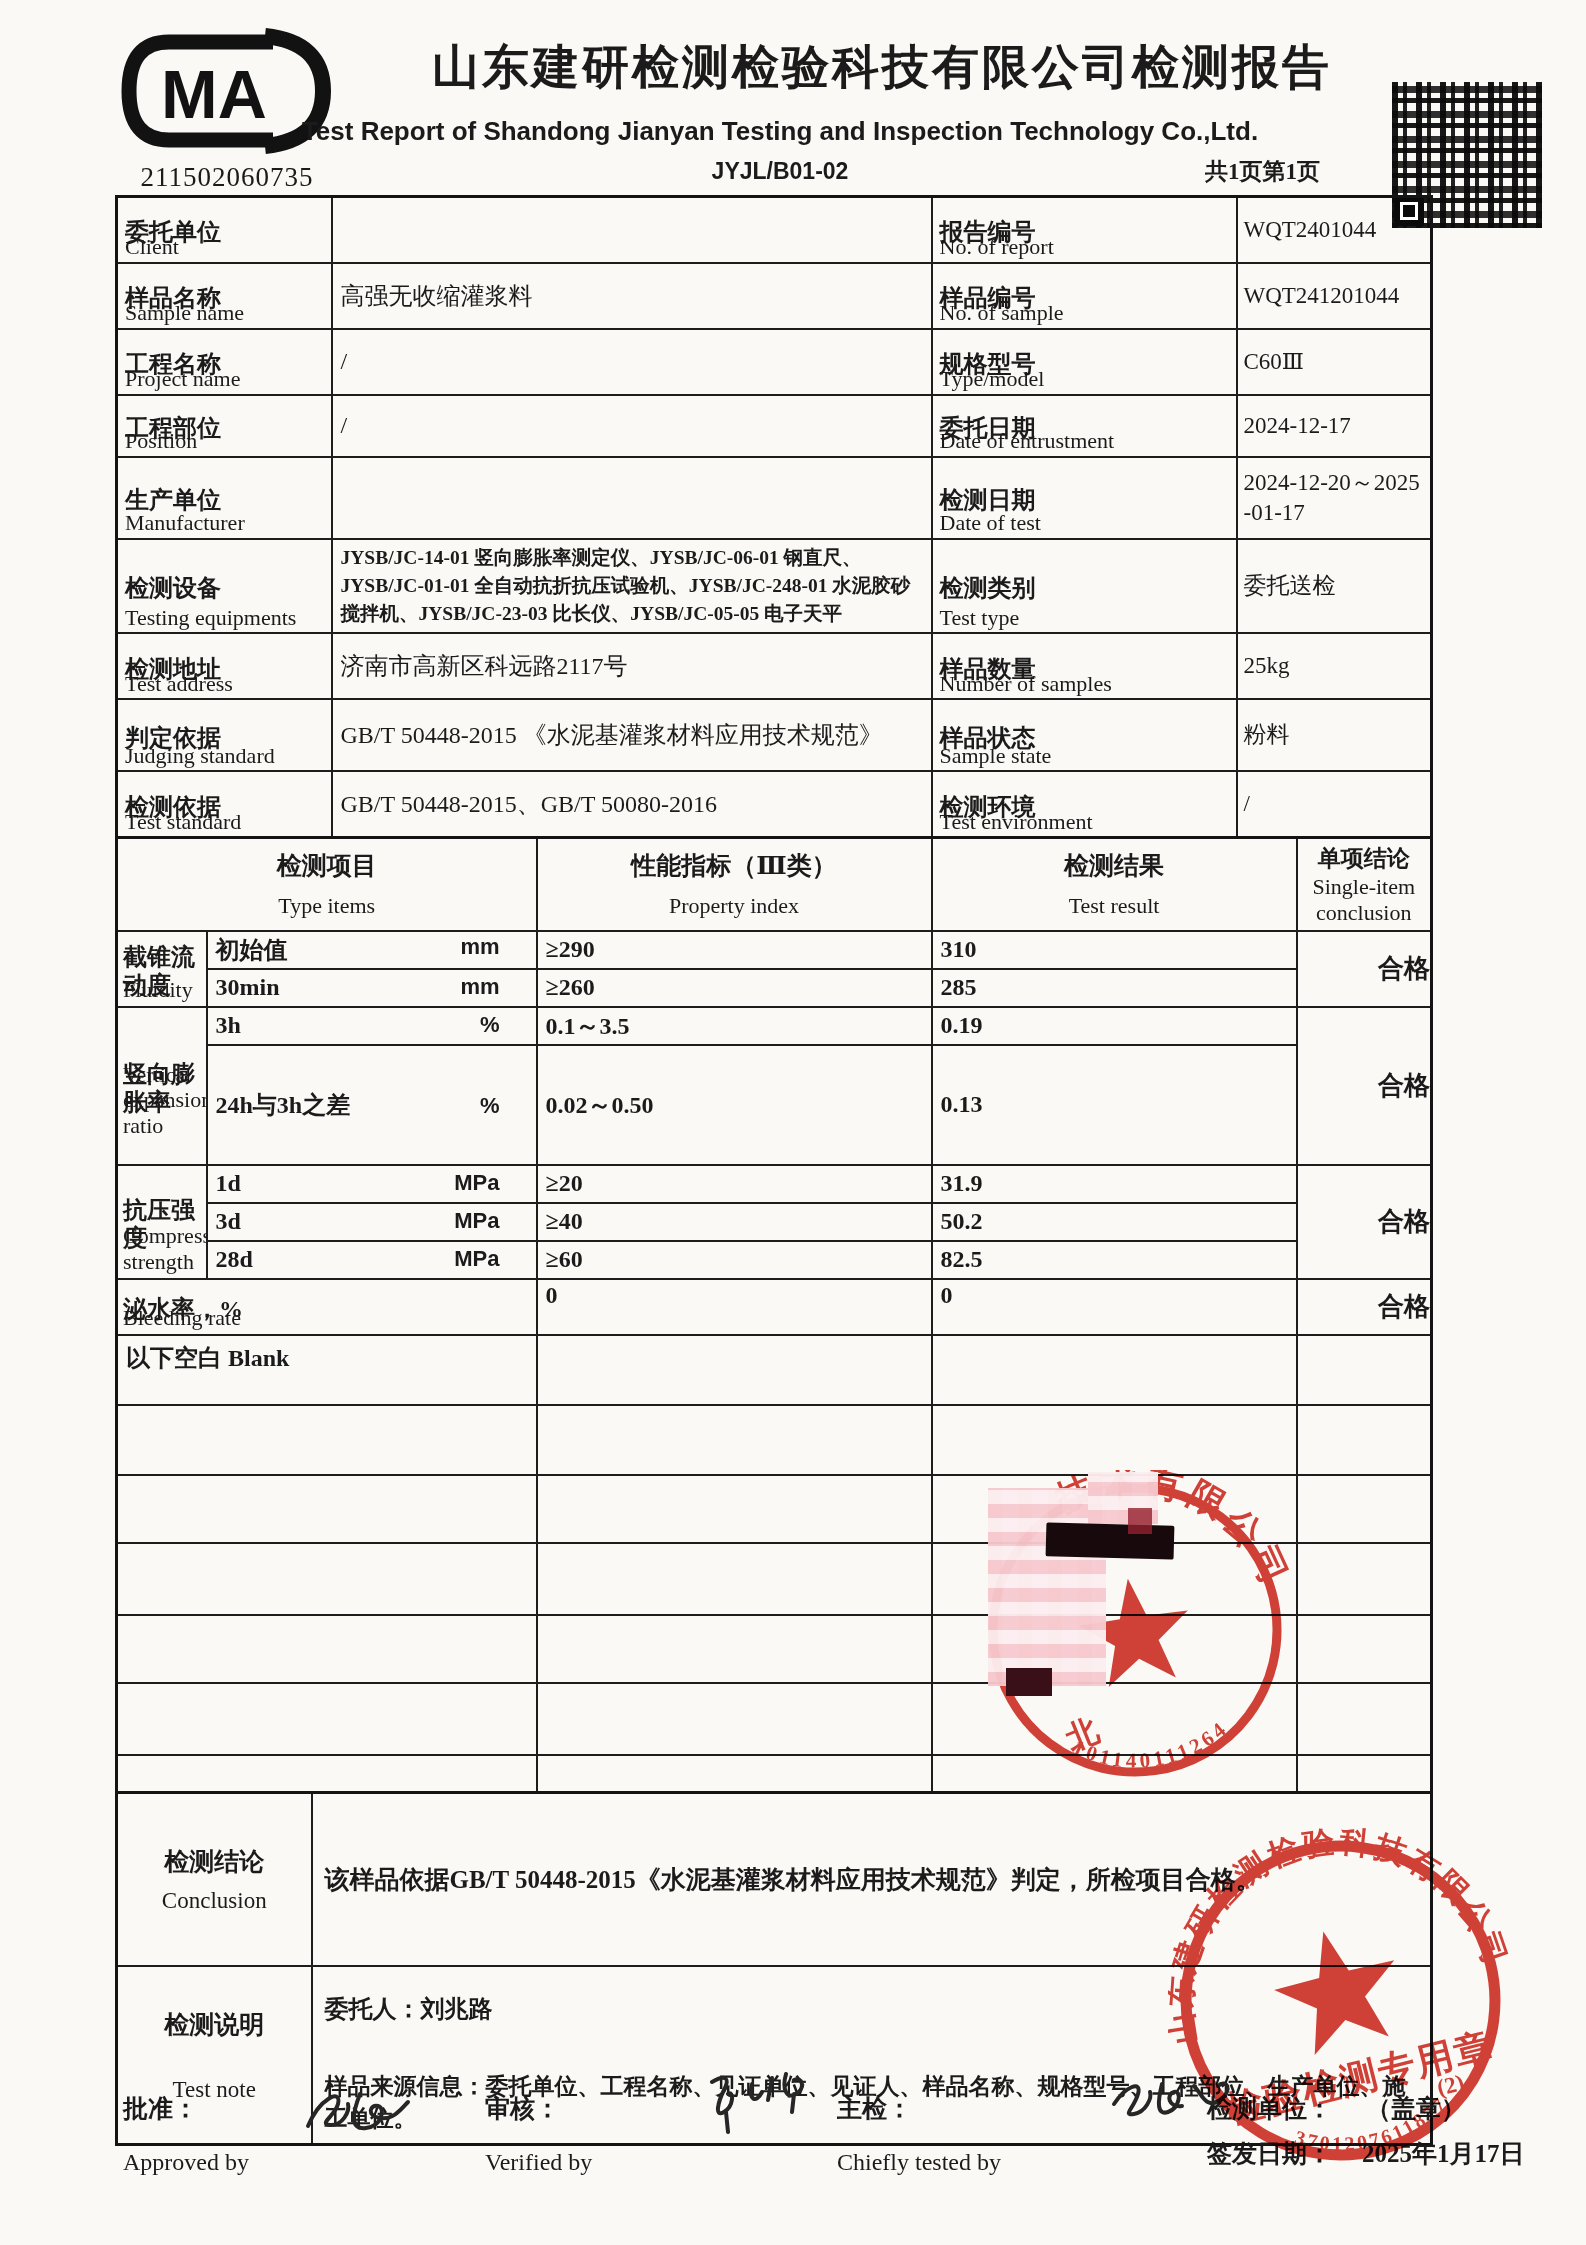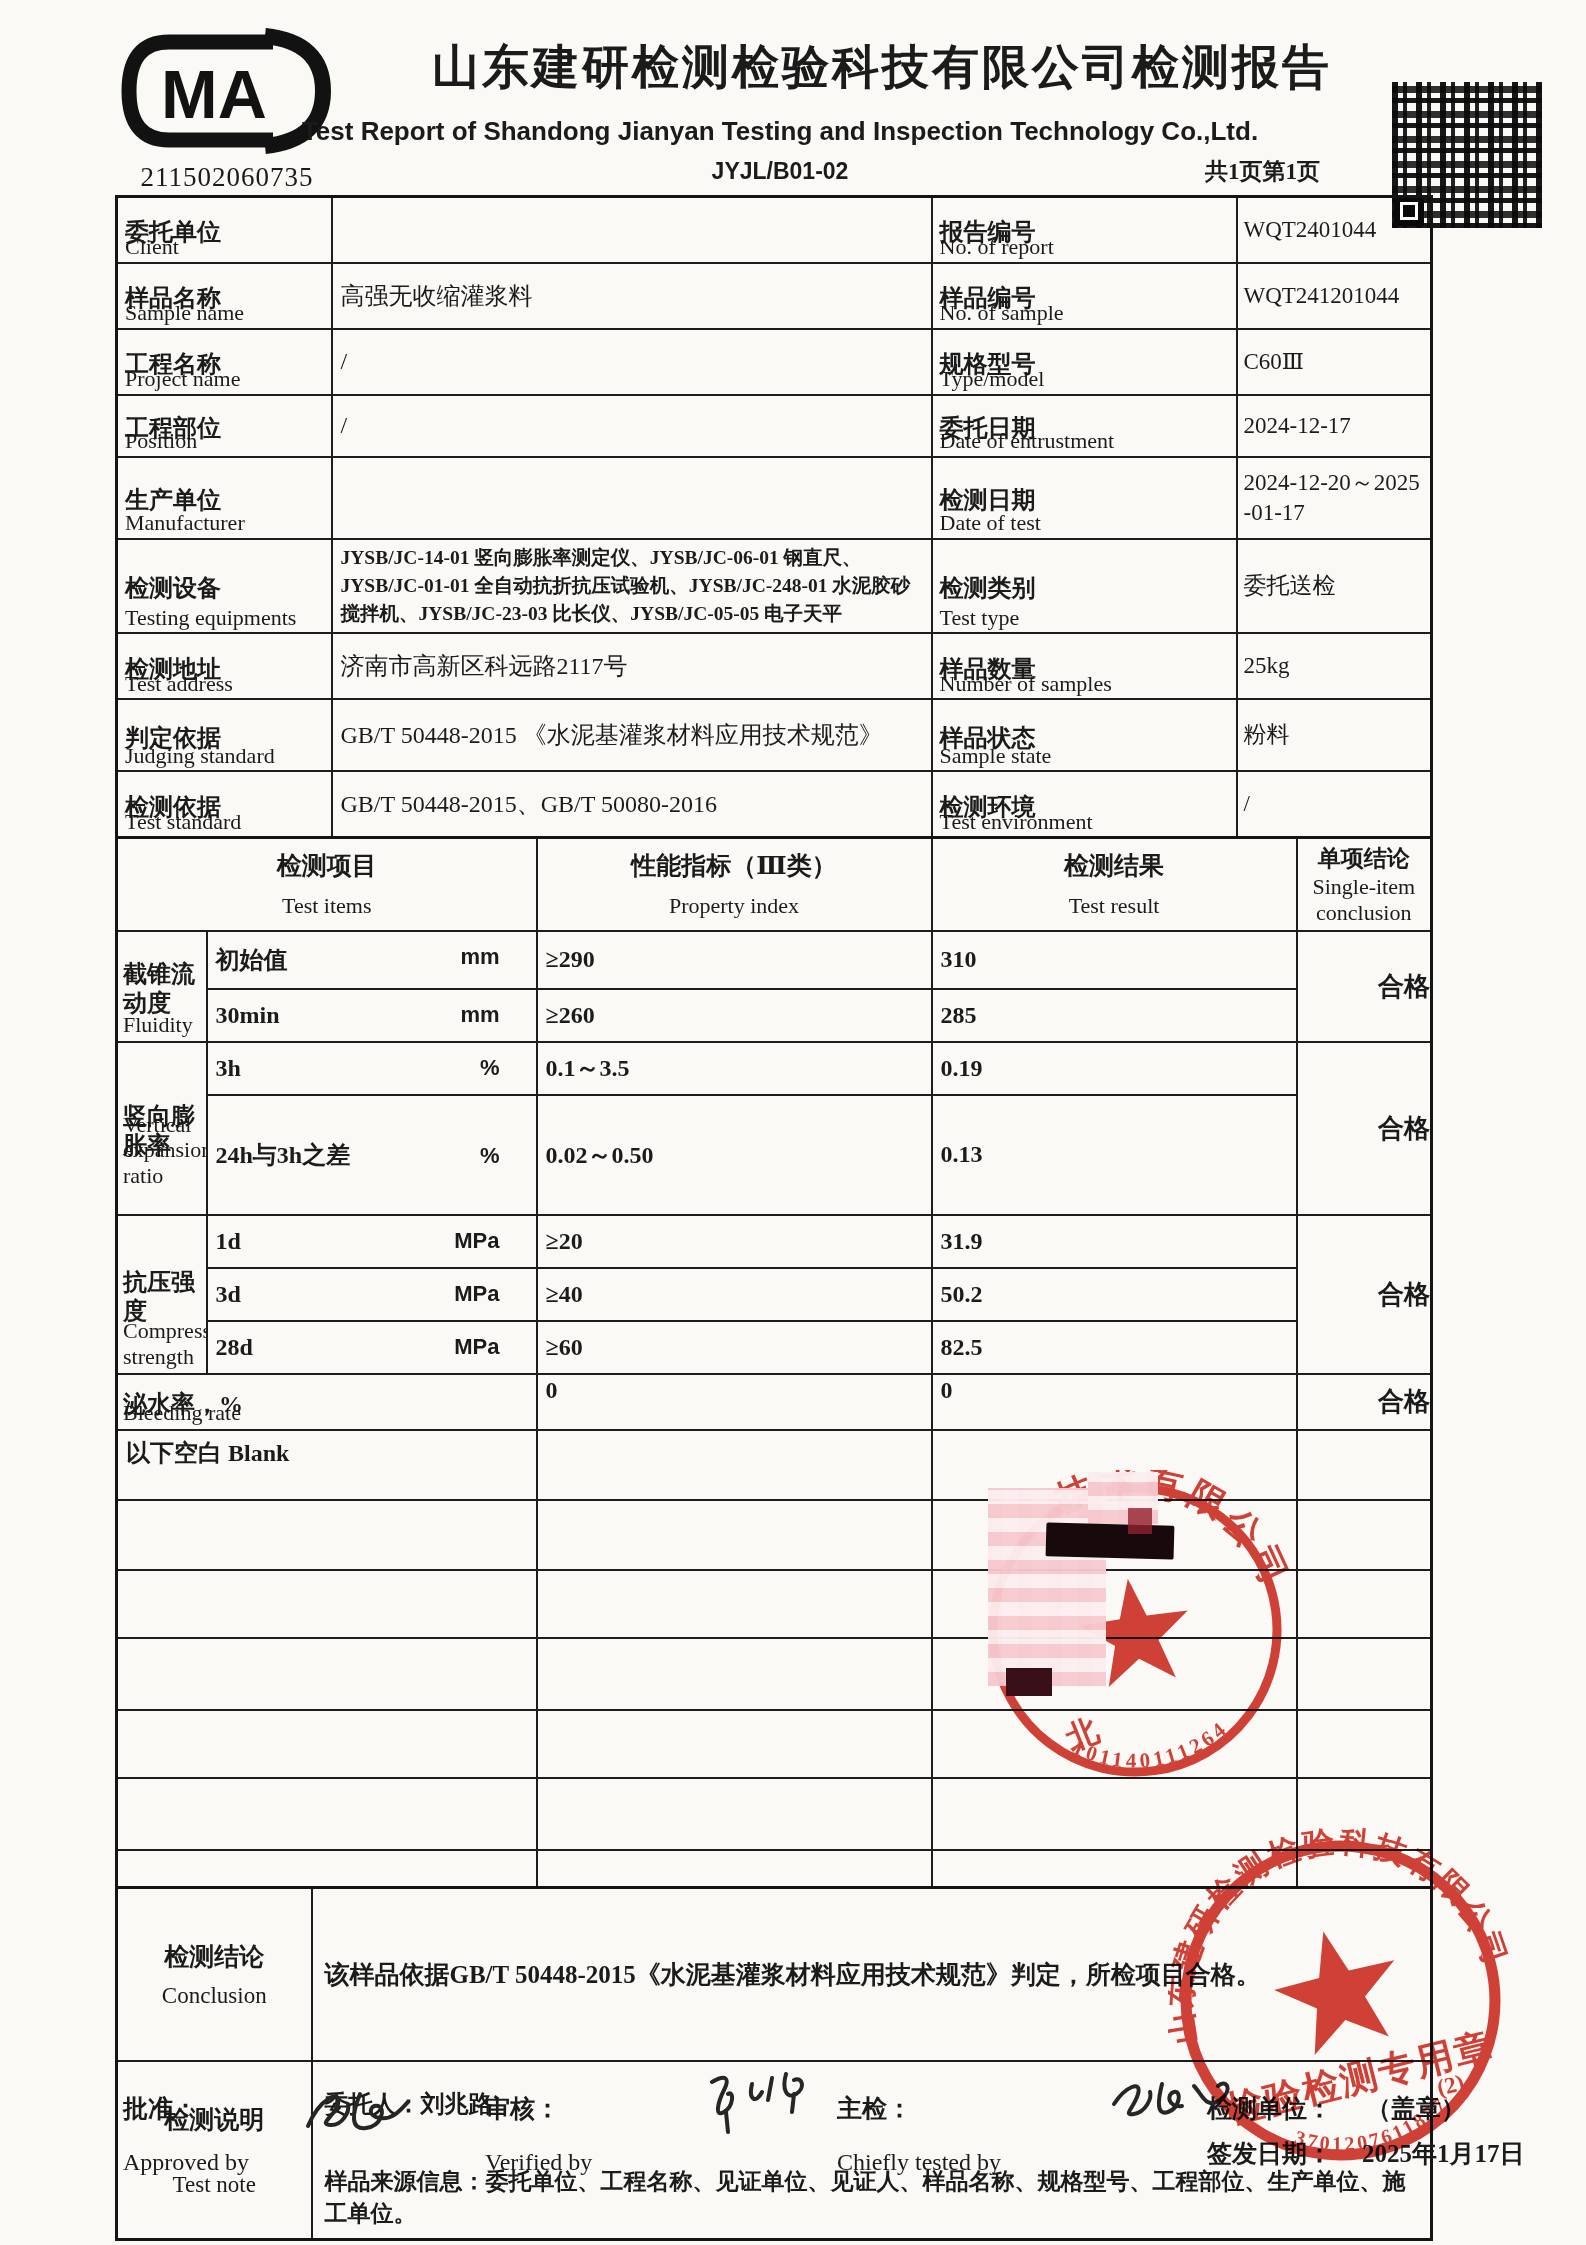--- a/index.html
+++ b/index.html
@@ -34,21 +34,21 @@
   .cnl{font-size:24px;font-weight:600;padding:5px 7px 0;text-align:left;line-height:1.25;}
   .enl{position:absolute;left:7px;bottom:3px;font-size:22px;line-height:1.05;text-align:left;}
   .val{font-size:24px;padding:4px 8px;text-align:left;}
   .val2{font-size:23px;padding:4px 6px;text-align:left;word-break:break-all;line-height:1.3;}
   .equip{font-size:19.5px;line-height:1.45;font-weight:600;}
   
   .thc{font-size:25px;font-weight:600;text-align:center;padding-top:6px;line-height:1.2;}
   .the{font-size:22px;font-weight:normal;text-align:center;padding:2px 2px 5px;line-height:1.15;}
   .gcn{font-size:24px;font-weight:600;padding:5px 4px 0 5px;text-align:left;line-height:1.2;}
   .gen{position:absolute;left:5px;bottom:4px;font-size:22px;line-height:1.15;text-align:left;}
-  .sub{font-size:24px;font-weight:600;padding:12px 8px;}
+  .sub{font-size:24px;font-weight:600;padding:2px 8px;}
   .sub .unit{float:right;margin-right:28px;font-family:"Liberation Sans","DejaVu Sans",sans-serif;font-weight:bold;font-size:22px;}
   .num{font-size:24px;font-weight:600;padding:2px 8px;vertical-align:middle;}
   .pass{font-size:26px;font-weight:600;text-align:right;padding-left:10px;}
   .topal{vertical-align:top;}
   .blanknote{font-size:24px;font-weight:600;padding:6px 8px;vertical-align:top;}
   
   .clbl{text-align:center;}
   .clbl .c1{font-size:25px;font-weight:600;}
   .clbl .c2{font-size:23px;margin-top:10px;}
   .ctext{font-size:25px;font-weight:600;padding:6px 12px;}
@@ -222,21 +222,21 @@
           <col style="width:90px">
           <col style="width:330px">
           <col style="width:395px">
           <col style="width:365px">
           <col style="width:135px">
         </colgroup>
       <tbody>
           <tr style="height:90px">
         <th colspan="2">
               <div class="thc">检测项目</div>
-              <div class="the" style="margin-top:10px;">Test items</div>
+              <div class="the" style="margin-top:10px;">Type items</div>
             </th>
         <th>
               <div class="thc">性能指标（Ⅲ类）</div>
               <div class="the" style="margin-top:10px;">Property index</div>
             </th>
         <th>
               <div class="thc">检测结果</div>
               <div class="the" style="margin-top:10px;">Test result</div>
             </th>
         <th>

